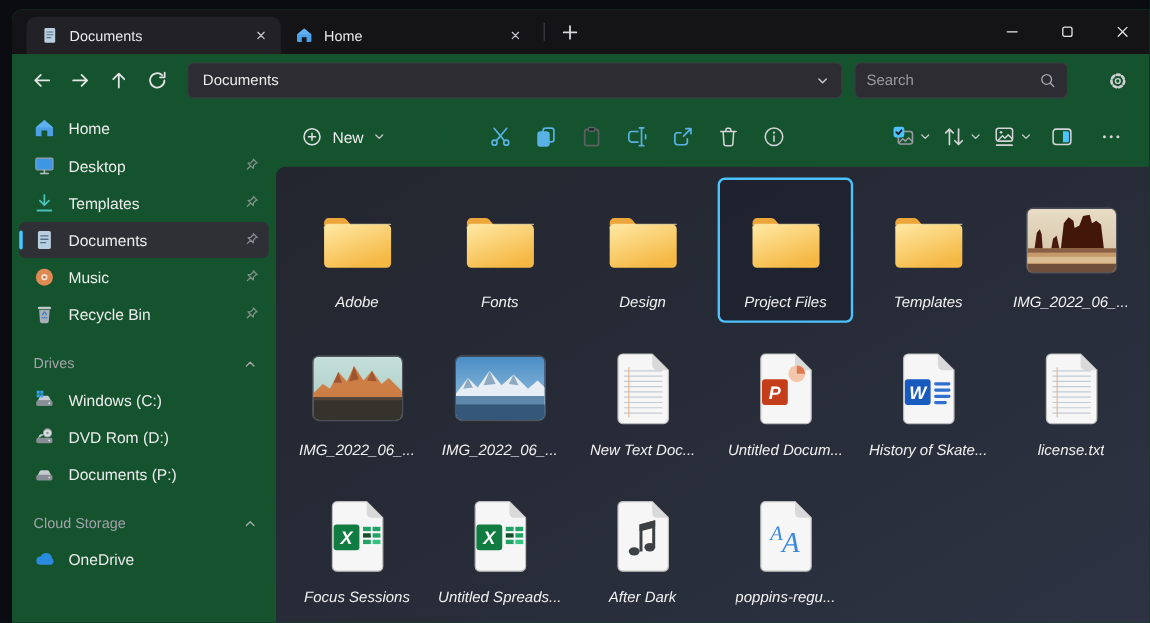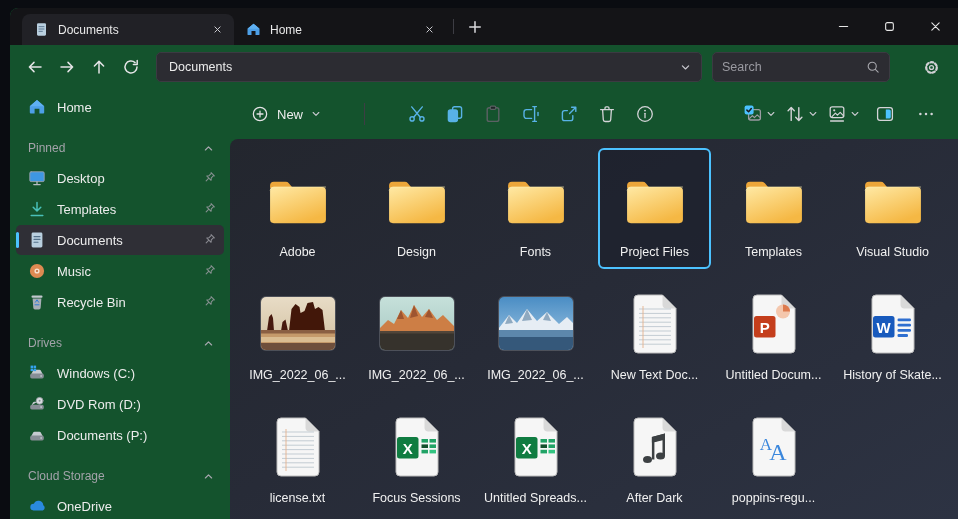--- a/index.html
+++ b/index.html
@@ -68,21 +68,21 @@
   .tbbtn { height:34px; min-width:36px; padding:0 2px; border-radius:5px; display:flex; align-items:center;
     justify-content:center; gap:3px; background:transparent; border:0; }
   .tbbtn .i { width:20px; height:20px; display:inline-flex; }
   .tbbtn .chev { width:10px; height:10px; display:inline-flex; }
   .tb-right { margin-left:auto; display:flex; gap:5px; }
 
   .panel { flex:1; border-top-left-radius:8px; overflow:hidden; padding:8px 0 0 8px;
     background:linear-gradient(150deg,#23262e 0%,#272b37 45%,#2d3343 100%); }
   .grid { display:flex; flex-wrap:wrap; width:720px; }
   .tile { width:113px; height:121px; margin:1px 3px; border-radius:6px; display:flex; flex-direction:column;
-    align-items:center; padding:6px 2px 7px 2px; border:2px solid transparent; cursor:default; }
+    align-items:center; padding:6px 2px 7px 2px; border:2px solid transparent; cursor:default;font-style:italic; }
   .tile .iconbox { flex:1; display:flex; align-items:center; justify-content:center; width:100%; }
   .tile .flabel { font-size:12.5px; color:#f1f1f1; line-height:15px; max-width:105px; white-space:nowrap; overflow:hidden; }
   .tile.selected { border-color:#4cc2ff; background:rgba(25,30,42,.55); }
   .foldericon { width:66px; height:52px; }
   .thumb { width:74px; height:53px; border-radius:5px; overflow:hidden; box-shadow:0 0 0 1px rgba(255,255,255,.18); }
   .thumb svg { display:block; }
   .pageicon { width:50px; height:62px; }
 </style>
 </head>
 <body>
@@ -214,28 +214,20 @@
     <aside class="sidebar" id="sidebar">
         <div class="side-item">
           <span class="side-icon">
             <svg viewBox="0 0 18 18" width="100%" height="100%" fill="none" stroke-linecap="round" stroke-linejoin="round">
               <path d="M9 2 L1.8 8.2 V14.6 a1 1 0 0 0 1 1 h3.8 V10.8 h4.8 v4.8 h3.8 a1 1 0 0 0 1 -1 V8.2 Z" fill="#4d9fe6"></path>
               <path d="M9 2 L1.8 8.2 h14.4 Z" fill="#5fb0f2"></path>
             </svg>
           </span>
           <span class="side-label">Home</span>
         </div>
-        <div class="side-header">
-          <span>Pinned</span>
-          <span class="chev">
-            <svg viewBox="0 0 12 12" width="100%" height="100%" fill="none" stroke-linecap="round" stroke-linejoin="round">
-              <path d="M2.6 7.6 L6 4.2 L9.4 7.6" stroke="#a7a7ae" stroke-width="1.3"></path>
-            </svg>
-          </span>
-        </div>
         <div class="side-item">
           <span class="side-icon">
             <svg viewBox="0 0 18 18" width="100%" height="100%" fill="none" stroke-linecap="round" stroke-linejoin="round">
               <rect x="1.8" y="2.8" width="14.4" height="9.8" rx="1.3" fill="#3e97e2" stroke="#9aa2aa" stroke-width="0.9"></rect>
               <path d="M9 12.8 v2.2 M5.8 15.6 h6.4" stroke="#b6bcc2" stroke-width="1.3"></path>
             </svg>
           </span>
           <span class="side-label">Desktop</span>
           <span class="pin">
             <svg viewBox="0 0 16 16" width="100%" height="100%" fill="none" stroke-linecap="round" stroke-linejoin="round">
@@ -541,37 +533,37 @@
                       <linearGradient id="fg" x1="0" y1="0" x2="0.55" y2="1">
                         <stop offset="0" stop-color="#ffe9a4"></stop>
                         <stop offset="1" stop-color="#f5b844"></stop>
                       </linearGradient>
                     </defs>
                     <path d="M5 11 a4 4 0 0 1 4 -4 h12.4 a4 4 0 0 1 3.1 1.5 L28.6 13.4 H5 Z" fill="#eca63a"></path>
                     <rect x="5" y="12.5" width="58" height="37.5" rx="4" fill="url(#fg)"></rect>
                     <path d="M5 16 a4 4 0 0 1 4 -3.5 h54" stroke="#ffeeb0" stroke-width="1" opacity="0.7"></path>
                   </svg></span>
               </div>
-              <div class="flabel">Design</div>
+              <div class="flabel">Fonts</div>
             </div>
             <div class="tile">
               <div class="iconbox">
                 <span class="foldericon"><svg viewBox="0 0 68 54" width="100%" height="100%" fill="none">
                     <defs>
                       <linearGradient id="fg" x1="0" y1="0" x2="0.55" y2="1">
                         <stop offset="0" stop-color="#ffe9a4"></stop>
                         <stop offset="1" stop-color="#f5b844"></stop>
                       </linearGradient>
                     </defs>
                     <path d="M5 11 a4 4 0 0 1 4 -4 h12.4 a4 4 0 0 1 3.1 1.5 L28.6 13.4 H5 Z" fill="#eca63a"></path>
                     <rect x="5" y="12.5" width="58" height="37.5" rx="4" fill="url(#fg)"></rect>
                     <path d="M5 16 a4 4 0 0 1 4 -3.5 h54" stroke="#ffeeb0" stroke-width="1" opacity="0.7"></path>
                   </svg></span>
               </div>
-              <div class="flabel">Fonts</div>
+              <div class="flabel">Design</div>
             </div>
             <div class="tile selected">
               <div class="iconbox">
                 <span class="foldericon"><svg viewBox="0 0 68 54" width="100%" height="100%" fill="none">
                     <defs>
                       <linearGradient id="fg" x1="0" y1="0" x2="0.55" y2="1">
                         <stop offset="0" stop-color="#ffe9a4"></stop>
                         <stop offset="1" stop-color="#f5b844"></stop>
                       </linearGradient>
                     </defs>
@@ -590,36 +582,20 @@
                         <stop offset="0" stop-color="#ffe9a4"></stop>
                         <stop offset="1" stop-color="#f5b844"></stop>
                       </linearGradient>
                     </defs>
                     <path d="M5 11 a4 4 0 0 1 4 -4 h12.4 a4 4 0 0 1 3.1 1.5 L28.6 13.4 H5 Z" fill="#eca63a"></path>
                     <rect x="5" y="12.5" width="58" height="37.5" rx="4" fill="url(#fg)"></rect>
                     <path d="M5 16 a4 4 0 0 1 4 -3.5 h54" stroke="#ffeeb0" stroke-width="1" opacity="0.7"></path>
                   </svg></span>
               </div>
               <div class="flabel">Templates</div>
-            </div>
-            <div class="tile">
-              <div class="iconbox">
-                <span class="foldericon"><svg viewBox="0 0 68 54" width="100%" height="100%" fill="none">
-                    <defs>
-                      <linearGradient id="fg" x1="0" y1="0" x2="0.55" y2="1">
-                        <stop offset="0" stop-color="#ffe9a4"></stop>
-                        <stop offset="1" stop-color="#f5b844"></stop>
-                      </linearGradient>
-                    </defs>
-                    <path d="M5 11 a4 4 0 0 1 4 -4 h12.4 a4 4 0 0 1 3.1 1.5 L28.6 13.4 H5 Z" fill="#eca63a"></path>
-                    <rect x="5" y="12.5" width="58" height="37.5" rx="4" fill="url(#fg)"></rect>
-                    <path d="M5 16 a4 4 0 0 1 4 -3.5 h54" stroke="#ffeeb0" stroke-width="1" opacity="0.7"></path>
-                  </svg></span>
-              </div>
-              <div class="flabel">Visual Studio</div>
             </div>
             <div class="tile">
               <div class="iconbox">
                 <span class="thumb">
                   <svg viewBox="0 0 74 53" width="74" height="53" fill="none">
                     <defs>
                       <linearGradient id="sk1" x1="0" y1="0" x2="0" y2="1">
                         <stop offset="0" stop-color="#e8dcc6"></stop>
                         <stop offset="1" stop-color="#d1bf9f"></stop>
                       </linearGradient>

